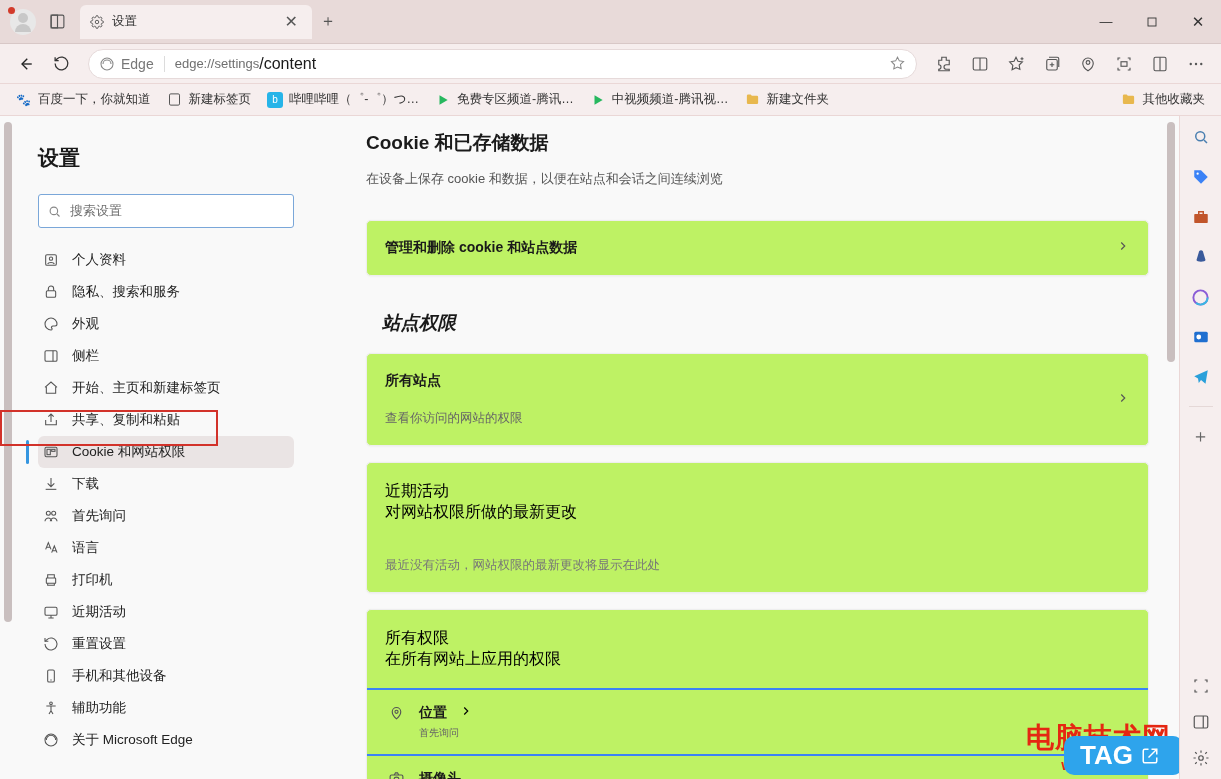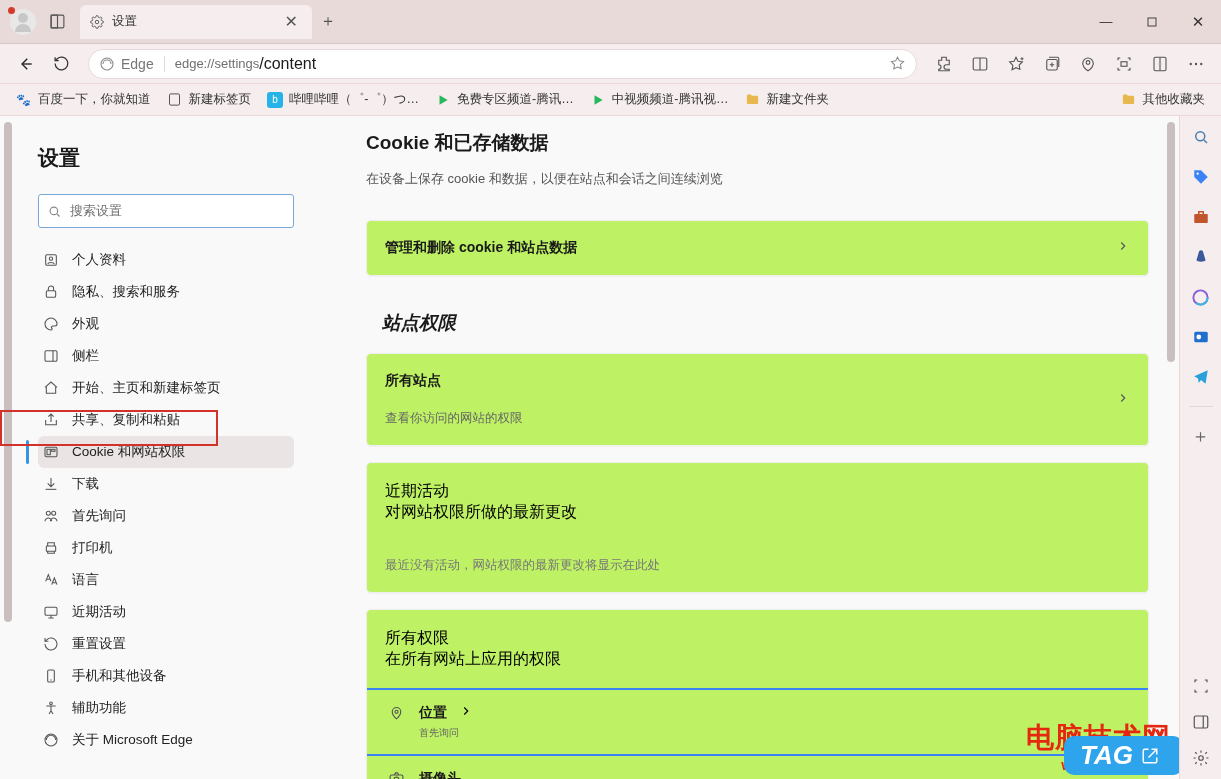--- a/index.html
+++ b/index.html
@@ -81,21 +81,21 @@
   
   .sidepanel { width:42px; background:#f6eeee; border-left:1px solid #ead7d6; display:flex; flex-direction:column; align-items:center; padding-top:10px; gap:18px; }
   .sp-icon { width:22px; height:22px; display:flex; align-items:center; justify-content:center; color:#555; position:relative; }
   .sp-divider { width:24px; height:1px; background:#e5d8d7; }
   .sp-bottom { margin-top:auto; display:flex; flex-direction:column; align-items:center; gap:14px; padding-bottom:10px; }
 
   
   .wm { position:absolute; right:8px; bottom:6px; display:flex; flex-direction:column; align-items:flex-end; pointer-events:none; }
   .wm .t1 { font-size:28px; font-weight:900; color:#e52712; letter-spacing:1px; }
   .wm .t2 { font-size:14.5px; color:#e52712; font-weight:600; }
-  .tag { position:absolute; right:-12px; bottom:-2px; background:#2ea4ec; color:#fff; font-size:26px; font-weight:900; padding:4px 24px 4px 16px; border-radius:10px; display:flex; align-items:center; gap:8px;font-style:italic; }
+  .tag { position:absolute; right:-12px; bottom:-2px; background:#2ea4ec; color:#fff; font-size:26px; font-weight:900; padding:4px 24px 4px 16px; border-radius:10px; display:flex; align-items:center; gap:8px; }
 </style>
 </head>
 <body>
 
 <div class="titlebar">
   <div class="avatar">
       <div class="avatar-dot"></div>
     </div>
   <div class="ws-icon">
     <svg class="svg" width="17" height="17" viewBox="0 0 24 24" fill="none" stroke="currentColor" stroke-width="1.6">
@@ -354,34 +354,34 @@
                 <circle cx="8" cy="8" r="3"></circle>
                 <circle cx="16" cy="8" r="3"></circle>
                 <path d="M3 20c0-3 3-5 5-5s5 2 5 5M11 20c0-3 3-5 5-5s5 2 5 5"></path>
               </svg>
             </span>
             <span>首先询问</span>
           </div>
           <div class="side-item">
             <span class="icon">
               <svg width="16" height="16" viewBox="0 0 24 24" fill="none" stroke="currentColor" stroke-width="1.6">
+                <path d="M4 14l4-10 4 10M5.5 11h5"></path>
+                <path d="M13 19l4-10 4 10M14.5 16h5"></path>
+              </svg>
+            </span>
+            <span>语言</span>
+          </div>
+          <div class="side-item">
+            <span class="icon">
+              <svg width="16" height="16" viewBox="0 0 24 24" fill="none" stroke="currentColor" stroke-width="1.6">
                 <rect x="5" y="9" width="14" height="8" rx="1"></rect>
                 <path d="M7 9V4h10v5M7 17v3h10v-3"></path>
               </svg>
             </span>
             <span>打印机</span>
-          </div>
-          <div class="side-item">
-            <span class="icon">
-              <svg width="16" height="16" viewBox="0 0 24 24" fill="none" stroke="currentColor" stroke-width="1.6">
-                <path d="M4 14l4-10 4 10M5.5 11h5"></path>
-                <path d="M13 19l4-10 4 10M14.5 16h5"></path>
-              </svg>
-            </span>
-            <span>语言</span>
           </div>
           <div class="side-item">
             <span class="icon">
               <svg width="16" height="16" viewBox="0 0 24 24" fill="none" stroke="currentColor" stroke-width="1.6">
                 <rect x="3" y="5" width="18" height="12" rx="2"></rect>
                 <path d="M8 21h8M12 17v4"></path>
               </svg>
             </span>
             <span>近期活动</span>
           </div>

